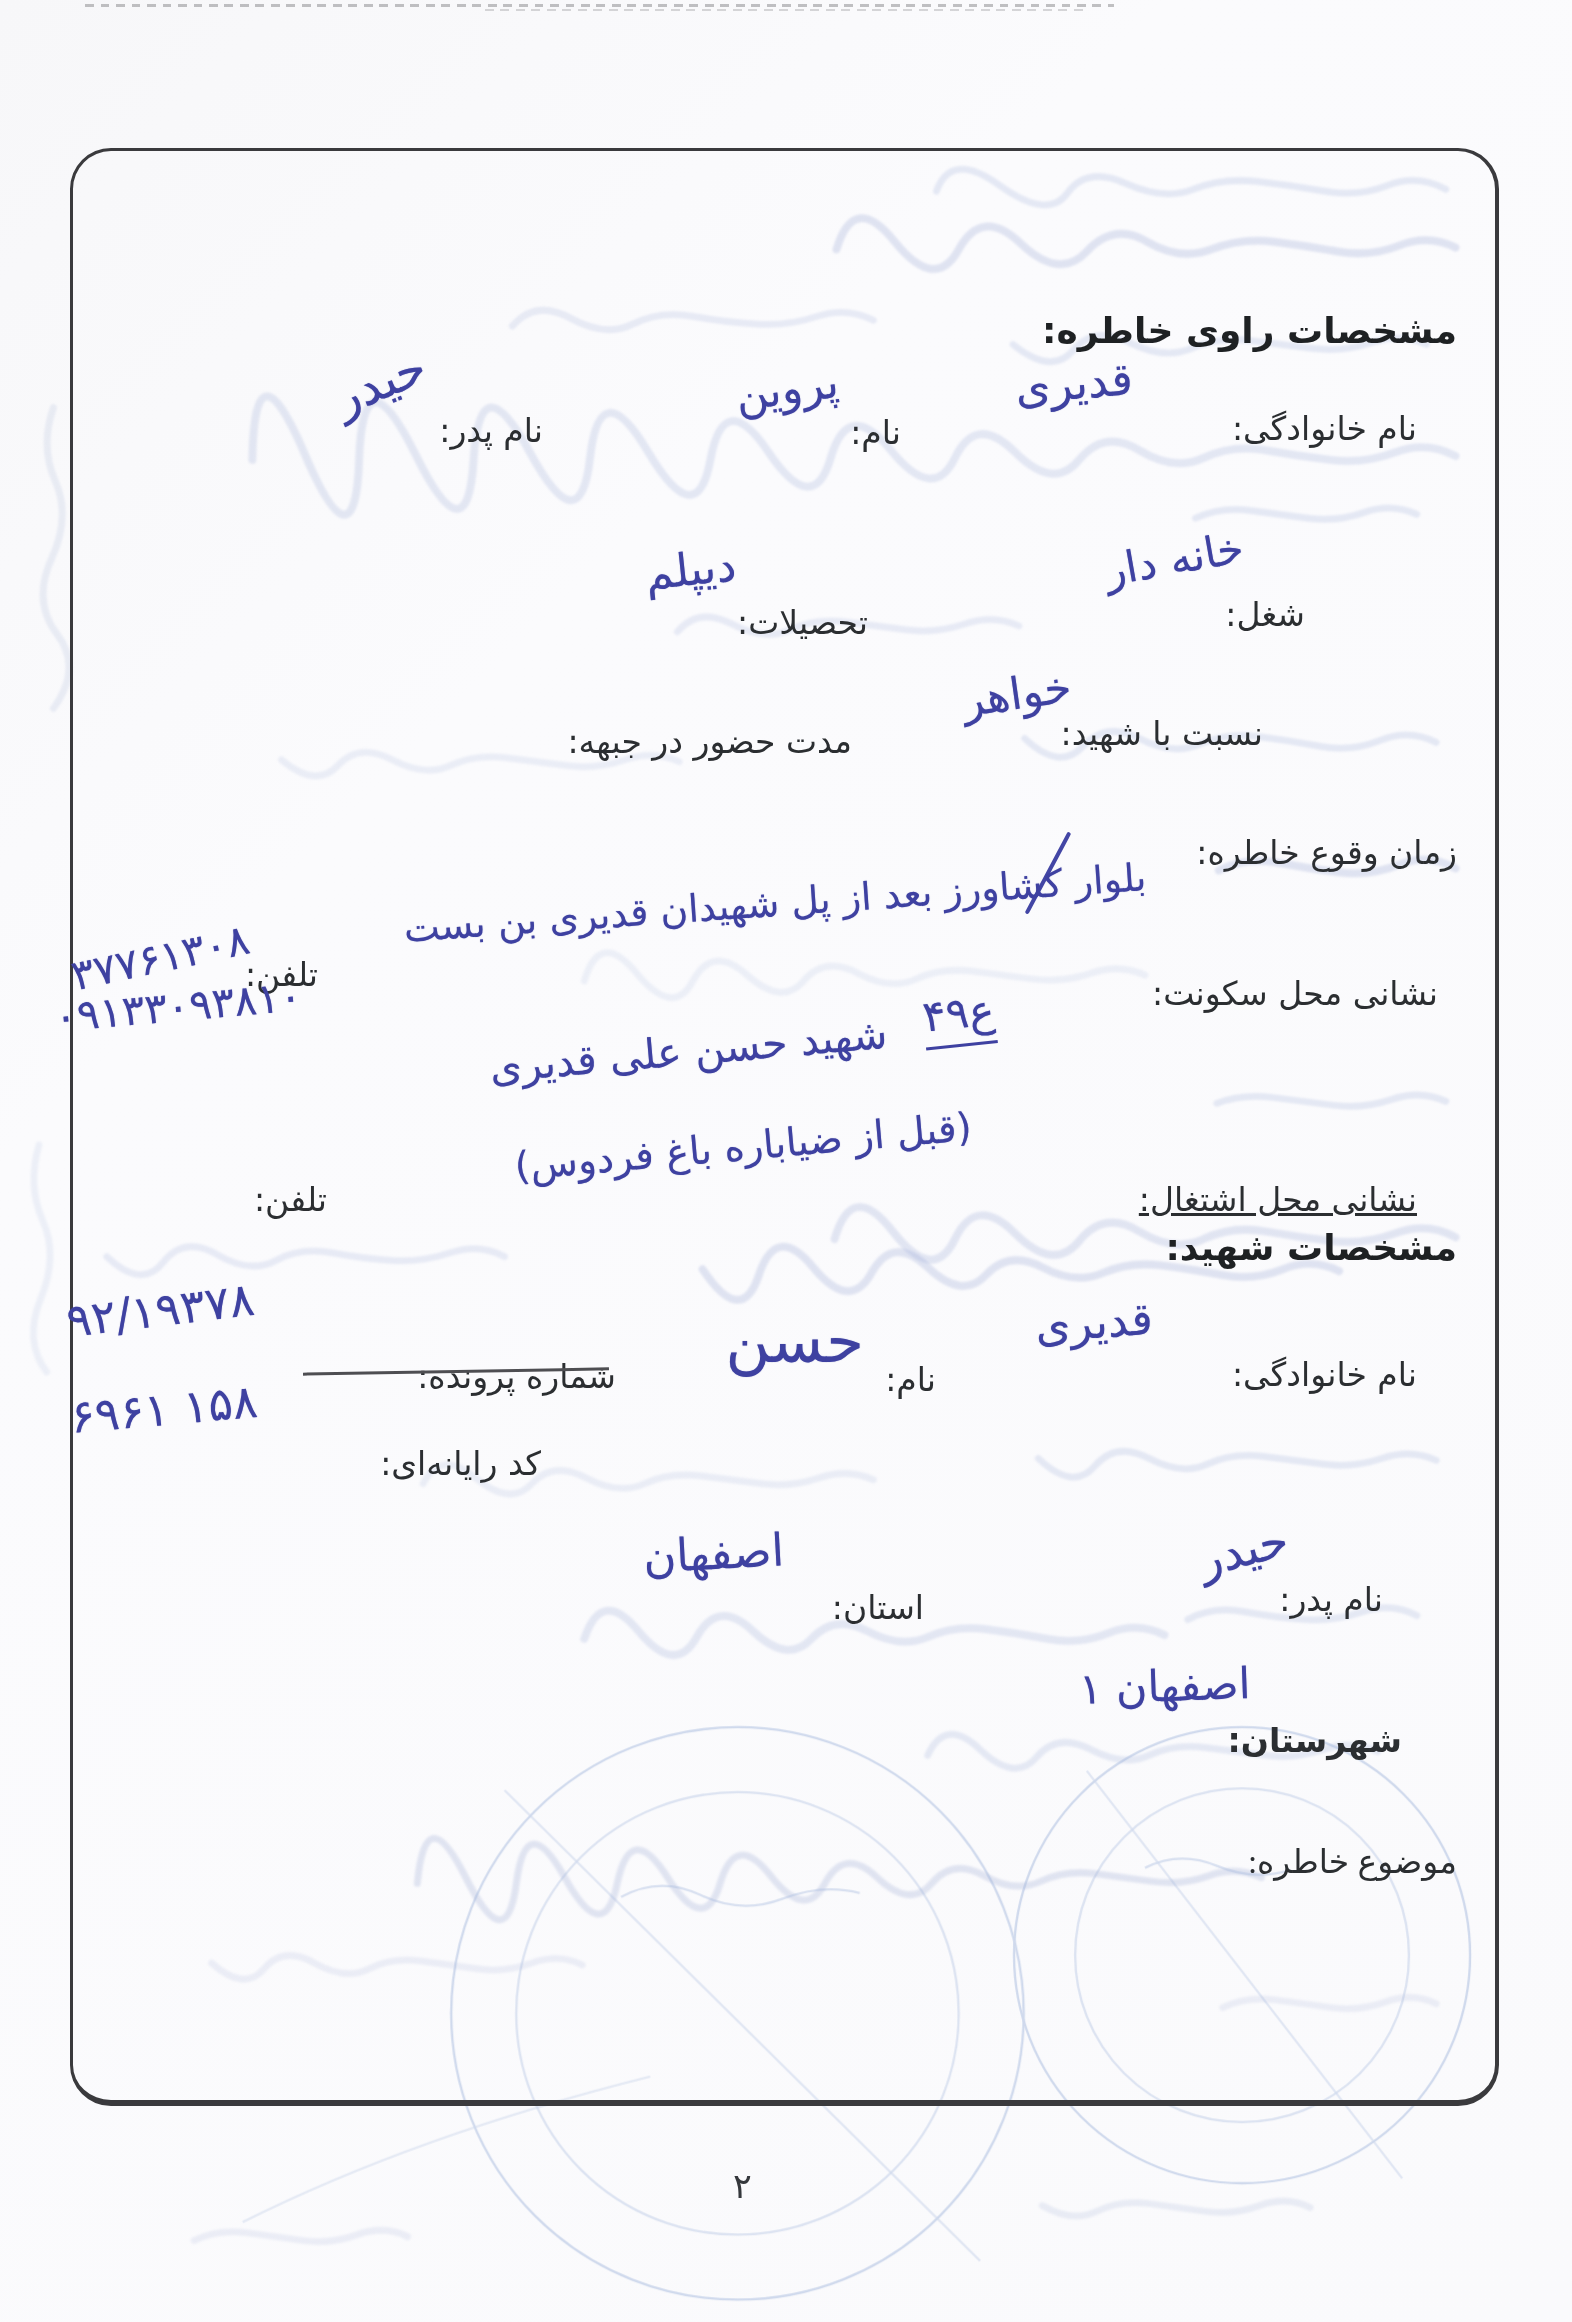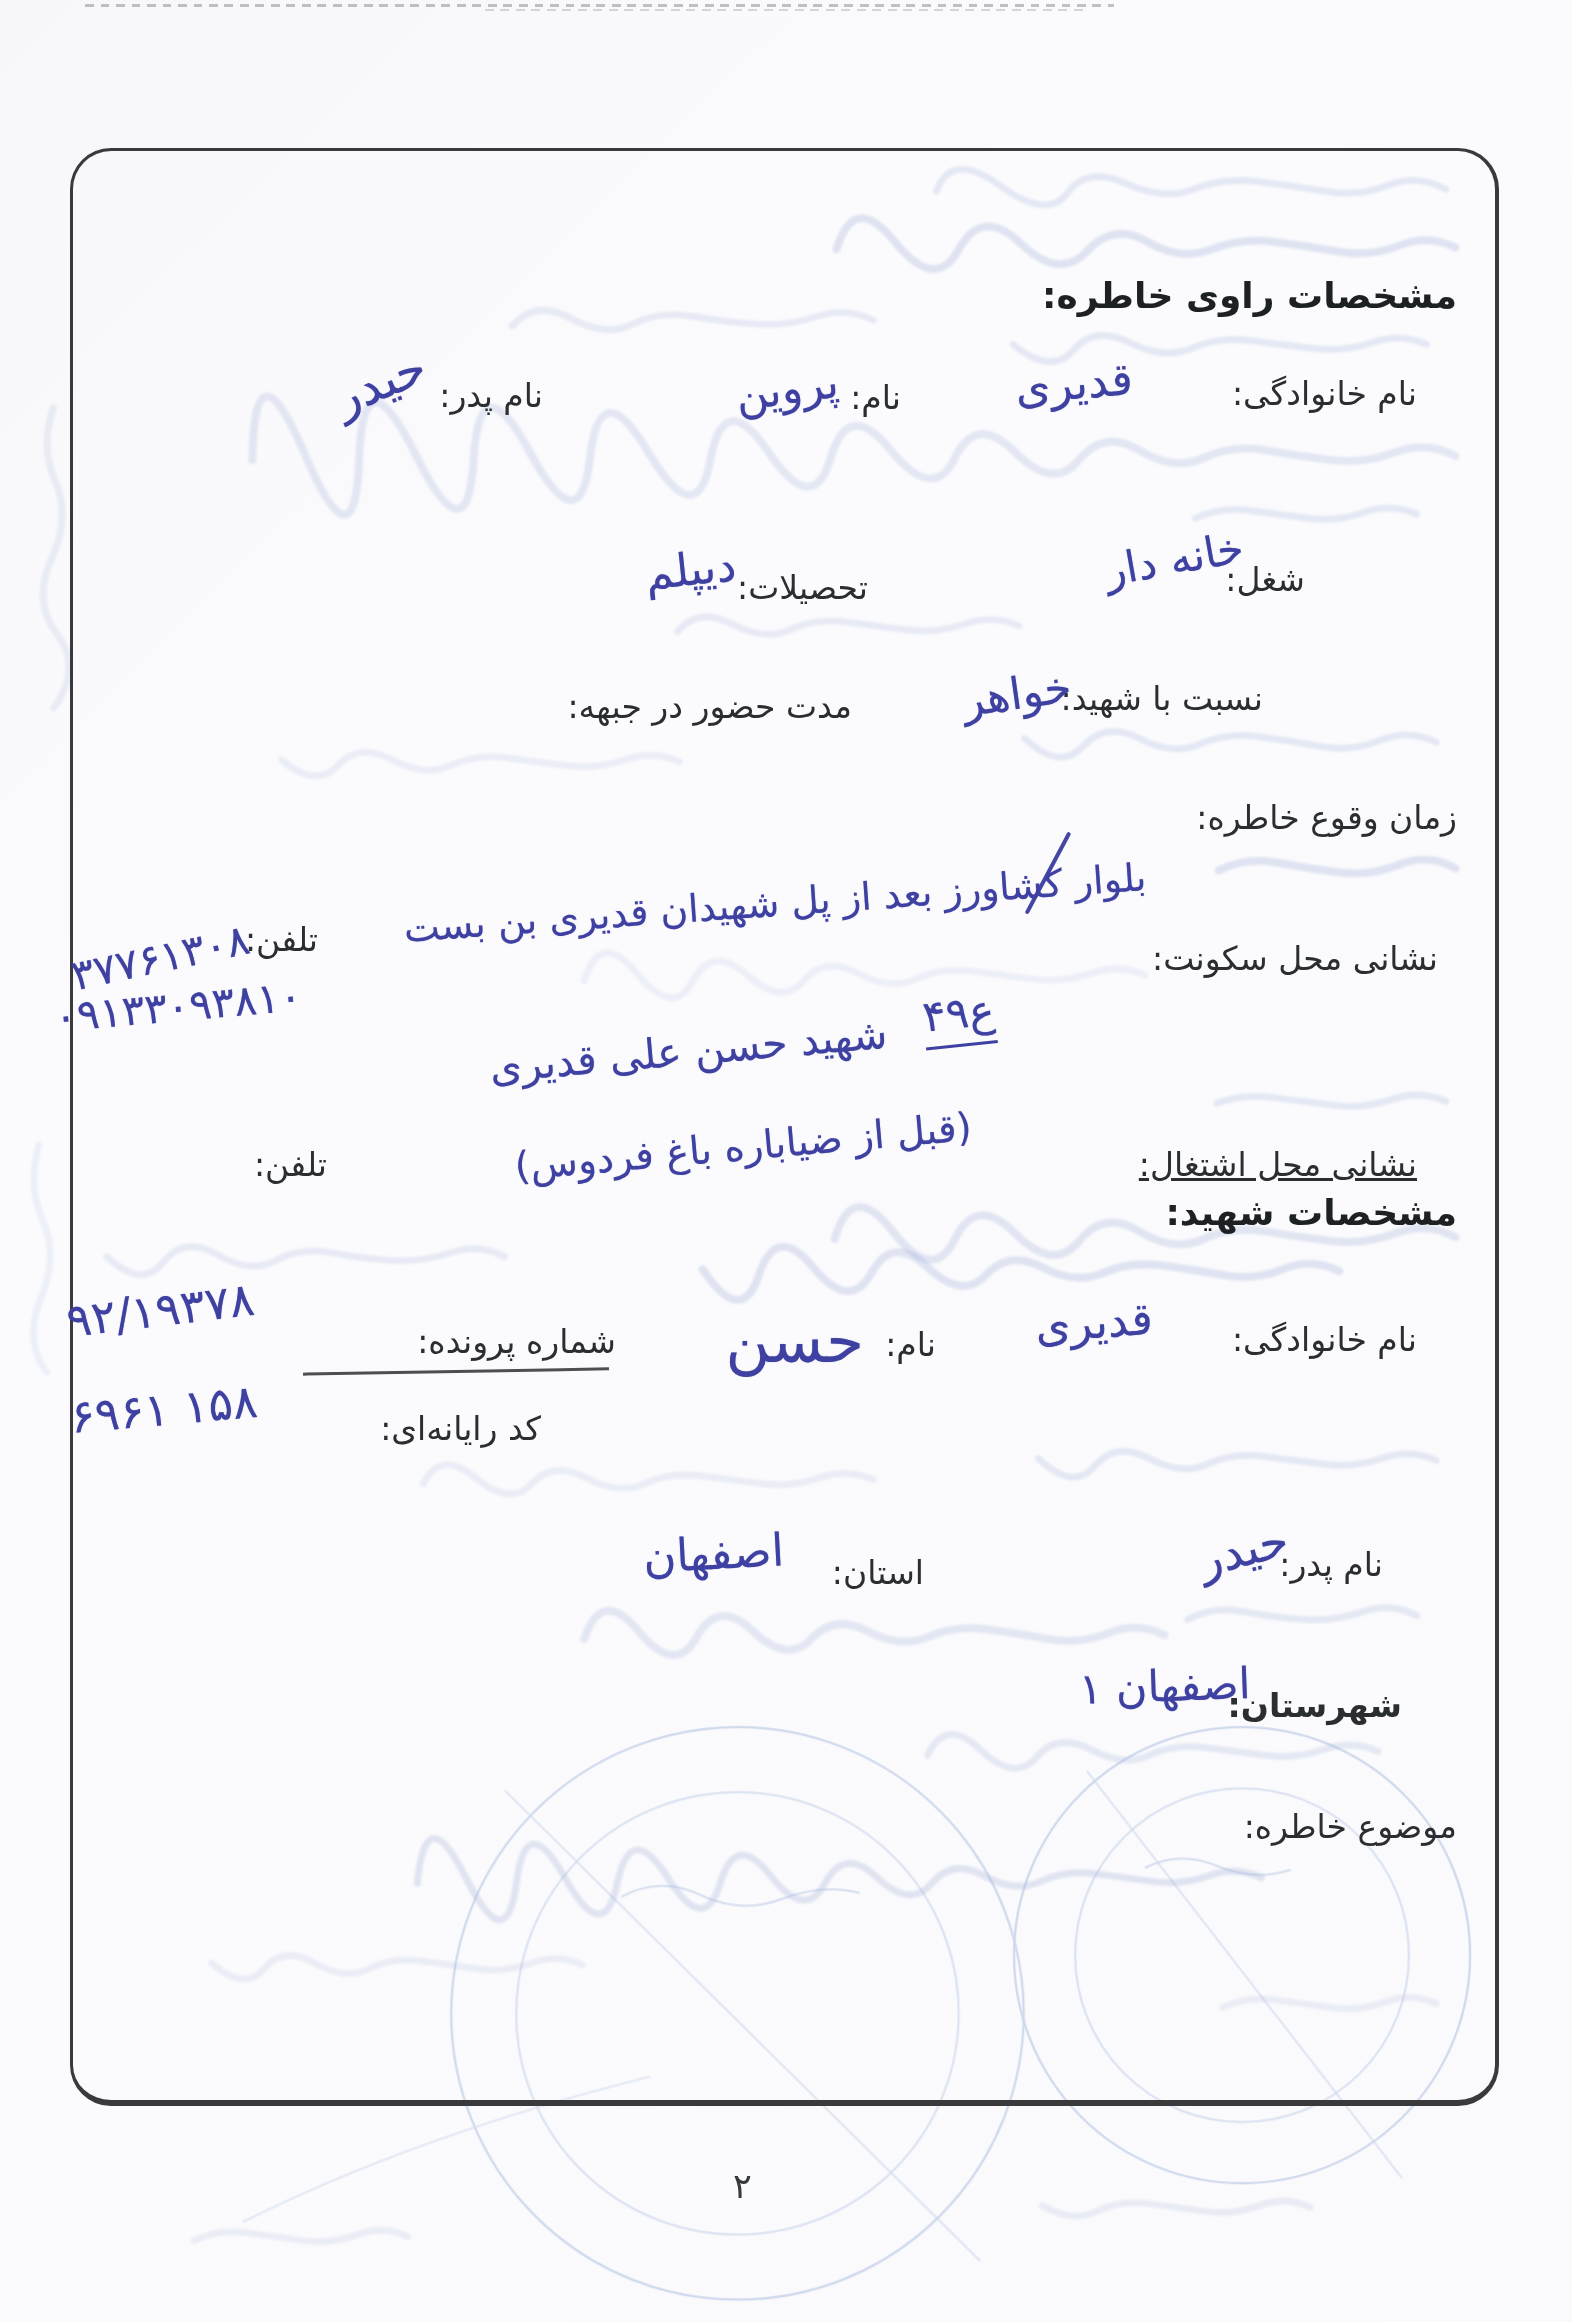--- a/index.html
+++ b/index.html
@@ -17,21 +17,21 @@
   .scan-streak { position:absolute; background:repeating-linear-gradient(90deg,#8f8f92 0 8.7px, transparent 8.7px 15.5px); opacity:.55; }
   
   .form-box {
     position:absolute; left:70px; top:148px; width:1429px; height:1958px;
     border:3.9px solid #3a3a3d; border-bottom-width:6.8px; border-right-width:4.9px;
     border-radius:41px;
     background:transparent;
   }
   .lbl {
     position:absolute; white-space:nowrap;
-    font-size:33px; color:#2b2e31; letter-spacing:0;
+    font-size:33px; color:#2b2e31; letter-spacing:0;margin-top:35px;
   }
   .lbl.bold { font-weight:bold; font-size:36px; color:#1e2123; }
   .hand {
     position:absolute; white-space:nowrap;
     color:#3e41a1; font-size:43px;
     text-shadow:0 0 1px rgba(62,65,161,.55);
     transform-origin:center;
   }
   .underline-bar { position:absolute; background:#4e4e52; }
   .ink-stroke { position:absolute; background:#4346a5; border-radius:2.9px; }
@@ -147,18 +147,18 @@
 
   <div class="lbl" style="right:189px; top:1545px;">نام پدر:</div>
   <div class="hand" style="right:283px; top:1522px; font-size:47px; transform:rotate(-14deg);">حیدر</div>
 
   <div class="lbl" style="right:648px; top:1553px;">استان:</div>
   <div class="hand" style="right:788px; top:1527px; font-size:45px; transform:rotate(-3deg);">اصفهان</div>
 
   <div class="lbl" style="right:170px; top:1686px;font-weight:bold;">شهرستان:</div>
   <div class="hand" style="right:322px; top:1661px; font-size:43px; transform:rotate(-2deg);">اصفهان ۱</div>
 
-  <div class="lbl" style="right:115px; top:1807px;">موضوع خاطره:</div>
+  <div class="lbl" style="right:115px; top:1807px;font-family:Liberation Serif, serif;">موضوع خاطره:</div>
 
   <div class="page-number" style="left:733px; top:2166px;">۲</div>
 
 </div>
 
 
 </body></html>

